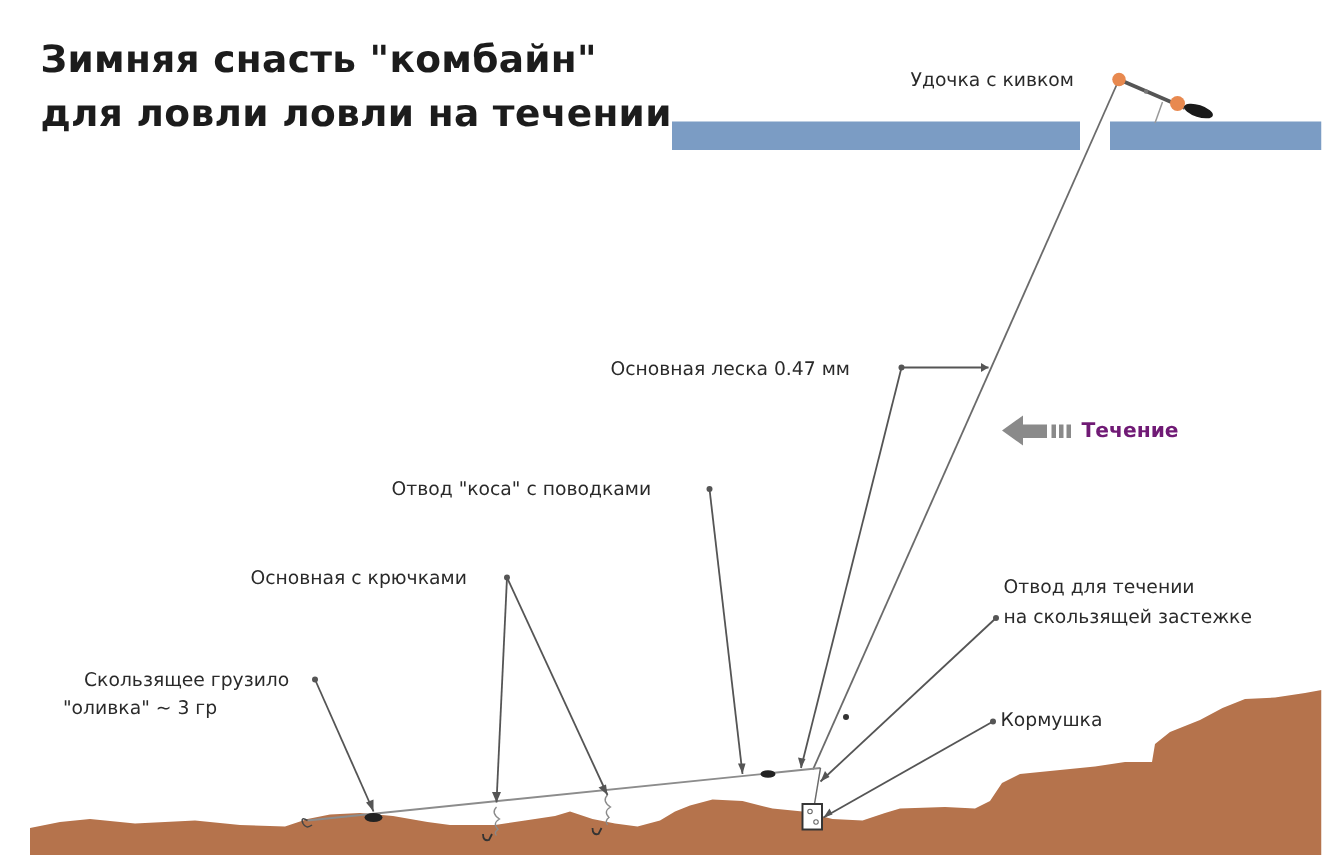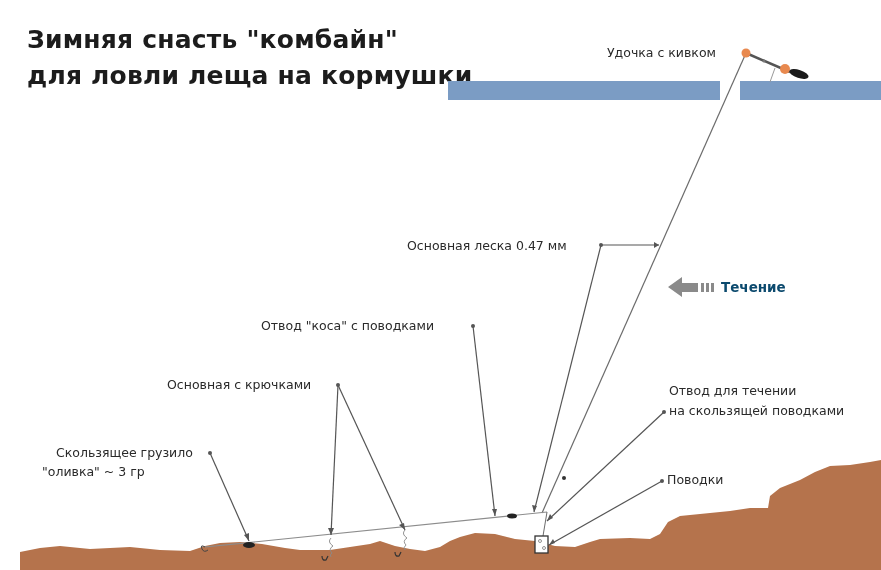--- a/index.html
+++ b/index.html
@@ -35,29 +35,29 @@
       position: absolute;
       font-family: "DejaVu Sans", sans-serif;
       font-size: 12.5px;
       color: #2a2a2a;
       white-space: nowrap;
       line-height: 17px;
     }
     .lbl.current {
       font-size: 13.5px;
       font-weight: bold;
-      color: #0c4a6e;
+      color: #701a75;
     }
   </style>
 </head>
 <body>
 
 <div class="title">
   <div>Зимняя снасть "комбайн"</div>
-  <div>для ловли леща на кормушки</div>
+  <div>для ловли ловли на течении</div>
 </div>
 
 <svg class="scene" width="881" height="570" viewBox="0 0 881 570">
 
   <rect x="448" y="81" width="272" height="19" fill="#7b9cc4"></rect>
   <rect x="740" y="81" width="141" height="19" fill="#7b9cc4"></rect>
 
   <path fill="#b5734c" d="M20,552 L40,548 L60,546 L90,549 L130,547 L160,550 L190,551 L205,546 L220,543 L240,542 L262,544 L285,548 L300,550 L330,550 L350,547 L370,544 L380,541 L395,546 L410,549 L425,551 L440,547 L450,541 L460,537 L475,533 L495,534 L515,539 L535,541 L555,546 L575,547 L590,542 L600,539 L630,538 L650,539 L660,534 L668,522 L680,516 L700,514 L730,511 L750,508 L768,508 L770,496 L780,488 L800,480 L815,472 L830,466 L850,465 L870,462 L881,460 L881,570 L20,570 Z"></path>
 
   <line x1="746" y1="53" x2="542" y2="513" stroke="#6b6b6b" stroke-width="1.2"></line>
@@ -125,16 +125,16 @@
     <rect x="711" y="283" width="3" height="9" fill="#8a8a8a"></rect>
   </g>
 </svg>
 
 <div class="lbl" style="left:572px; top:44px;margin-left:35px;">Удочка с кивком</div>
 <div class="lbl" style="left:407px; top:237px;">Основная леска 0.47 мм</div>
 <div class="lbl current" style="left:721px; top:279px;">Течение</div>
 <div class="lbl" style="left:261px; top:317px;">Отвод "коса" с поводками</div>
 <div class="lbl" style="left:167px; top:376px;">Основная с крючками</div>
 <div class="lbl" style="left:669px; top:382px;">Отвод для течении</div>
-<div class="lbl" style="left:669px; top:402px;">на скользящей поводками</div>
-<div class="lbl" style="left:667px; top:471px;">Поводки</div>
+<div class="lbl" style="left:669px; top:402px;">на скользящей застежке</div>
+<div class="lbl" style="left:667px; top:471px;">Кормушка</div>
 <div class="lbl" style="left:56px; top:444px;">Скользящее грузило</div>
 <div class="lbl" style="left:42px; top:463px;">"оливка" ~ 3 гр</div>
 
 </body></html>

